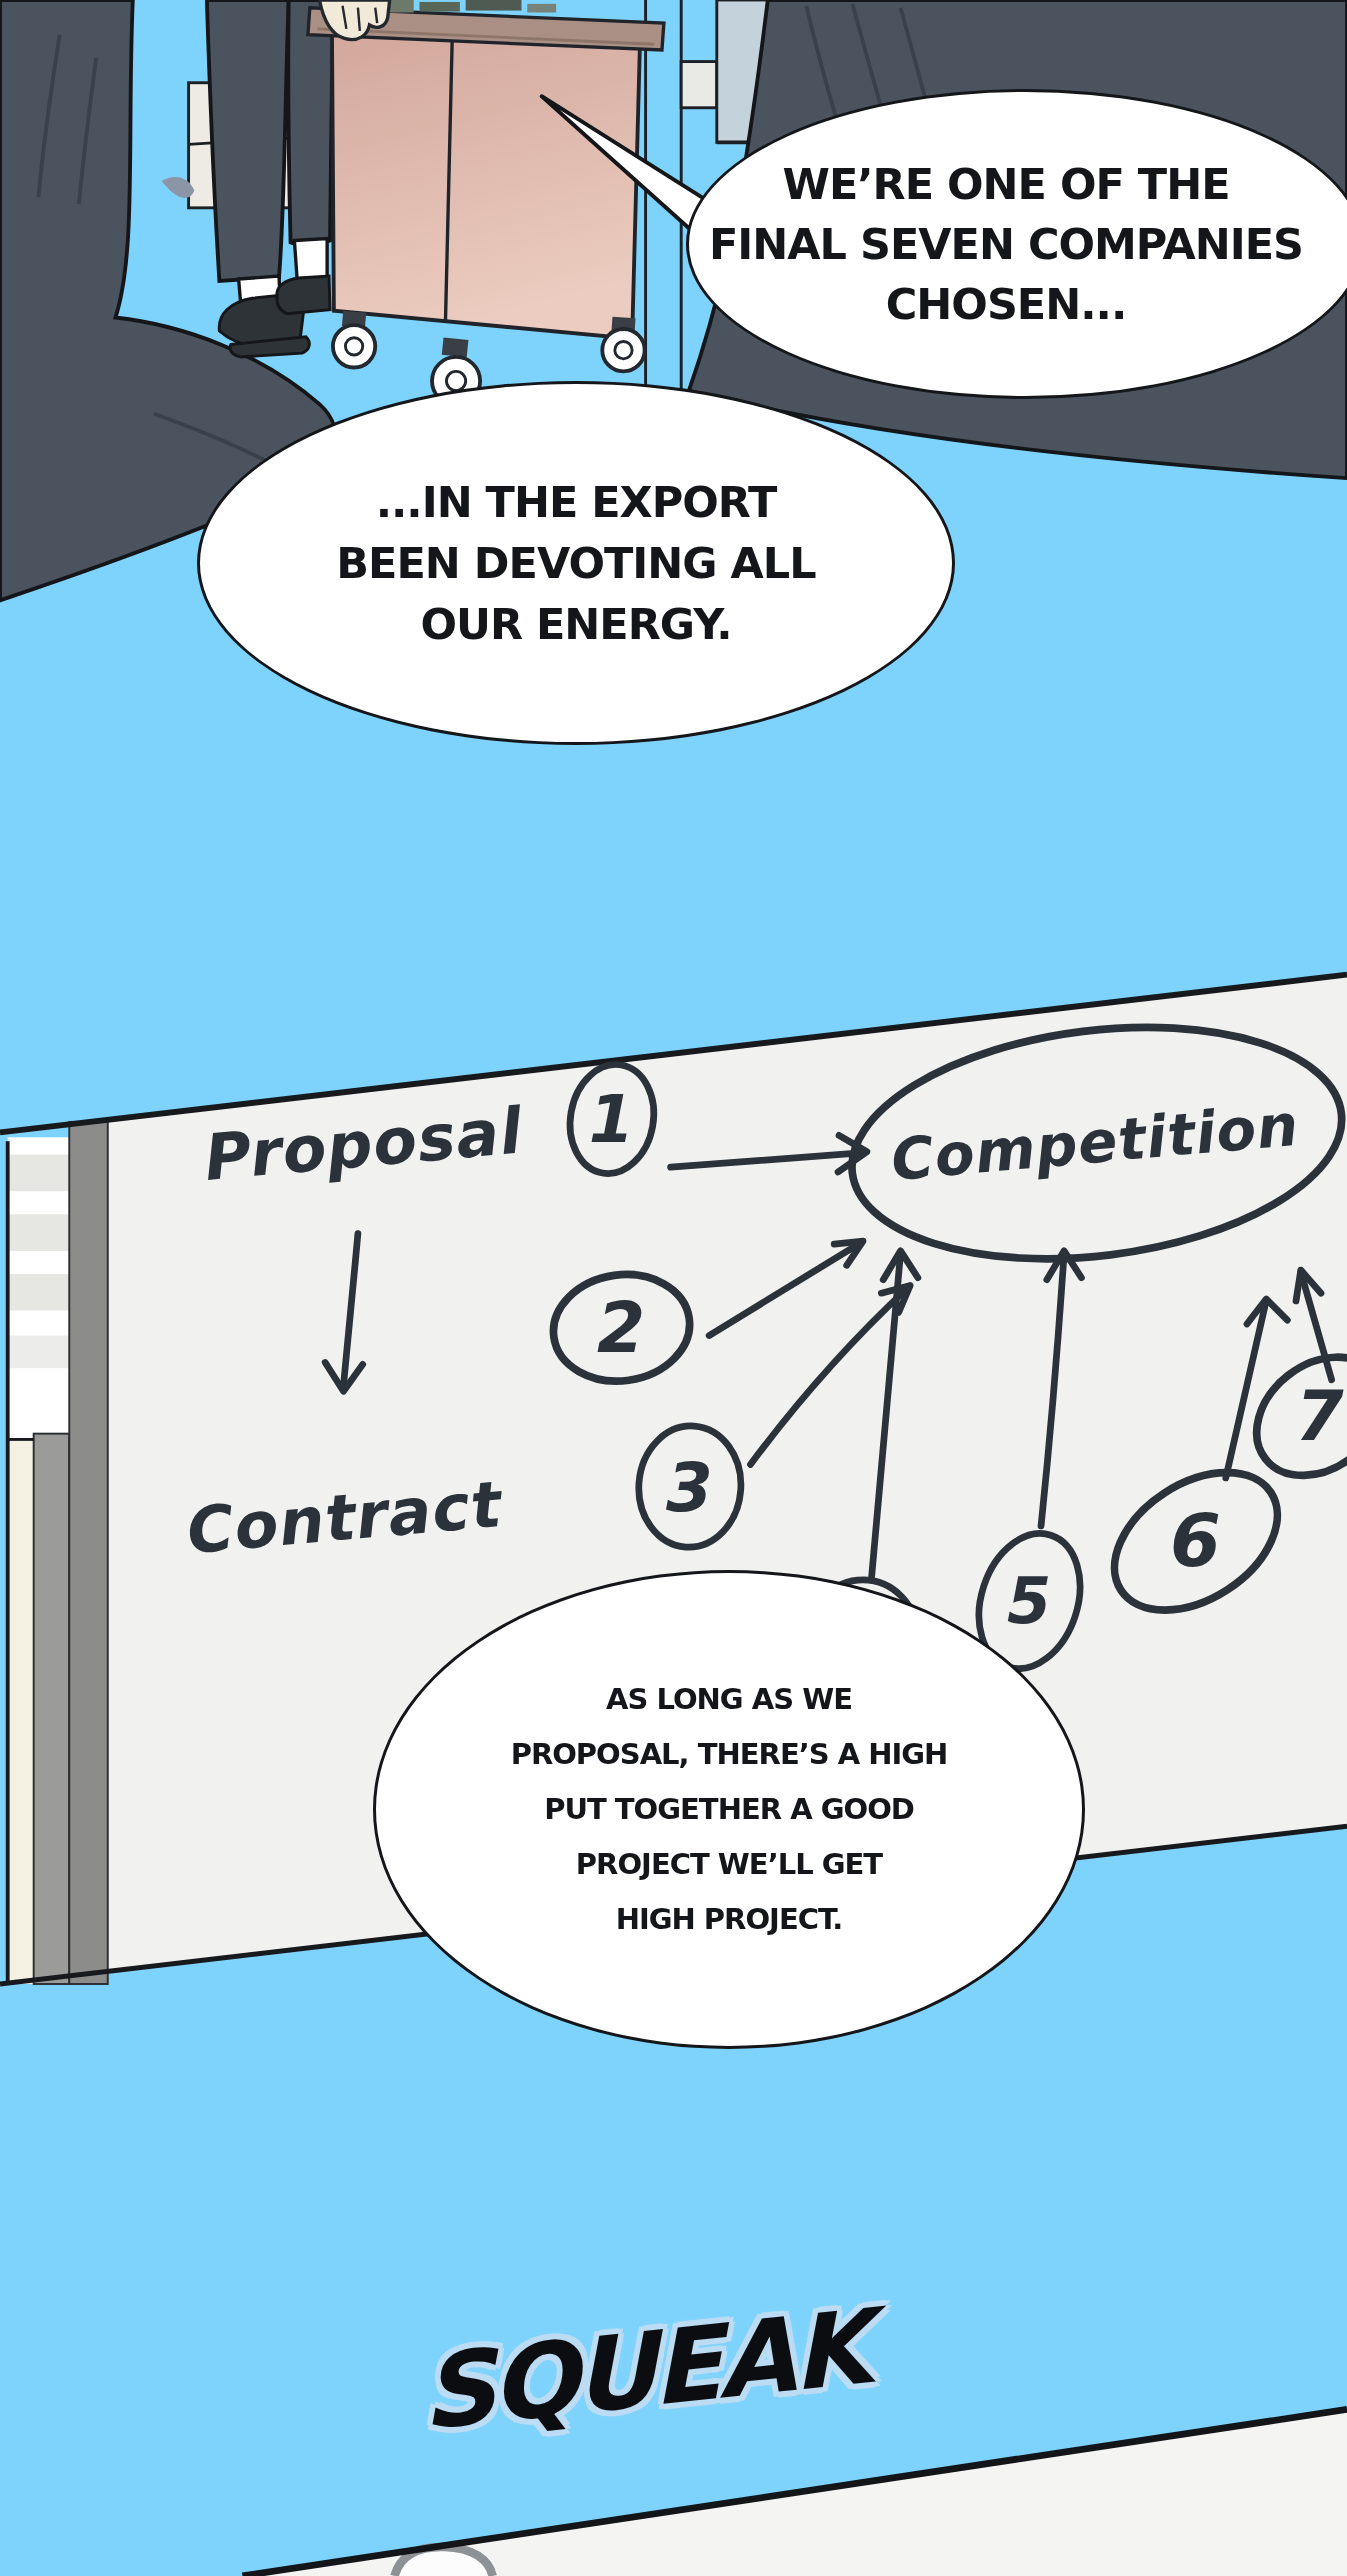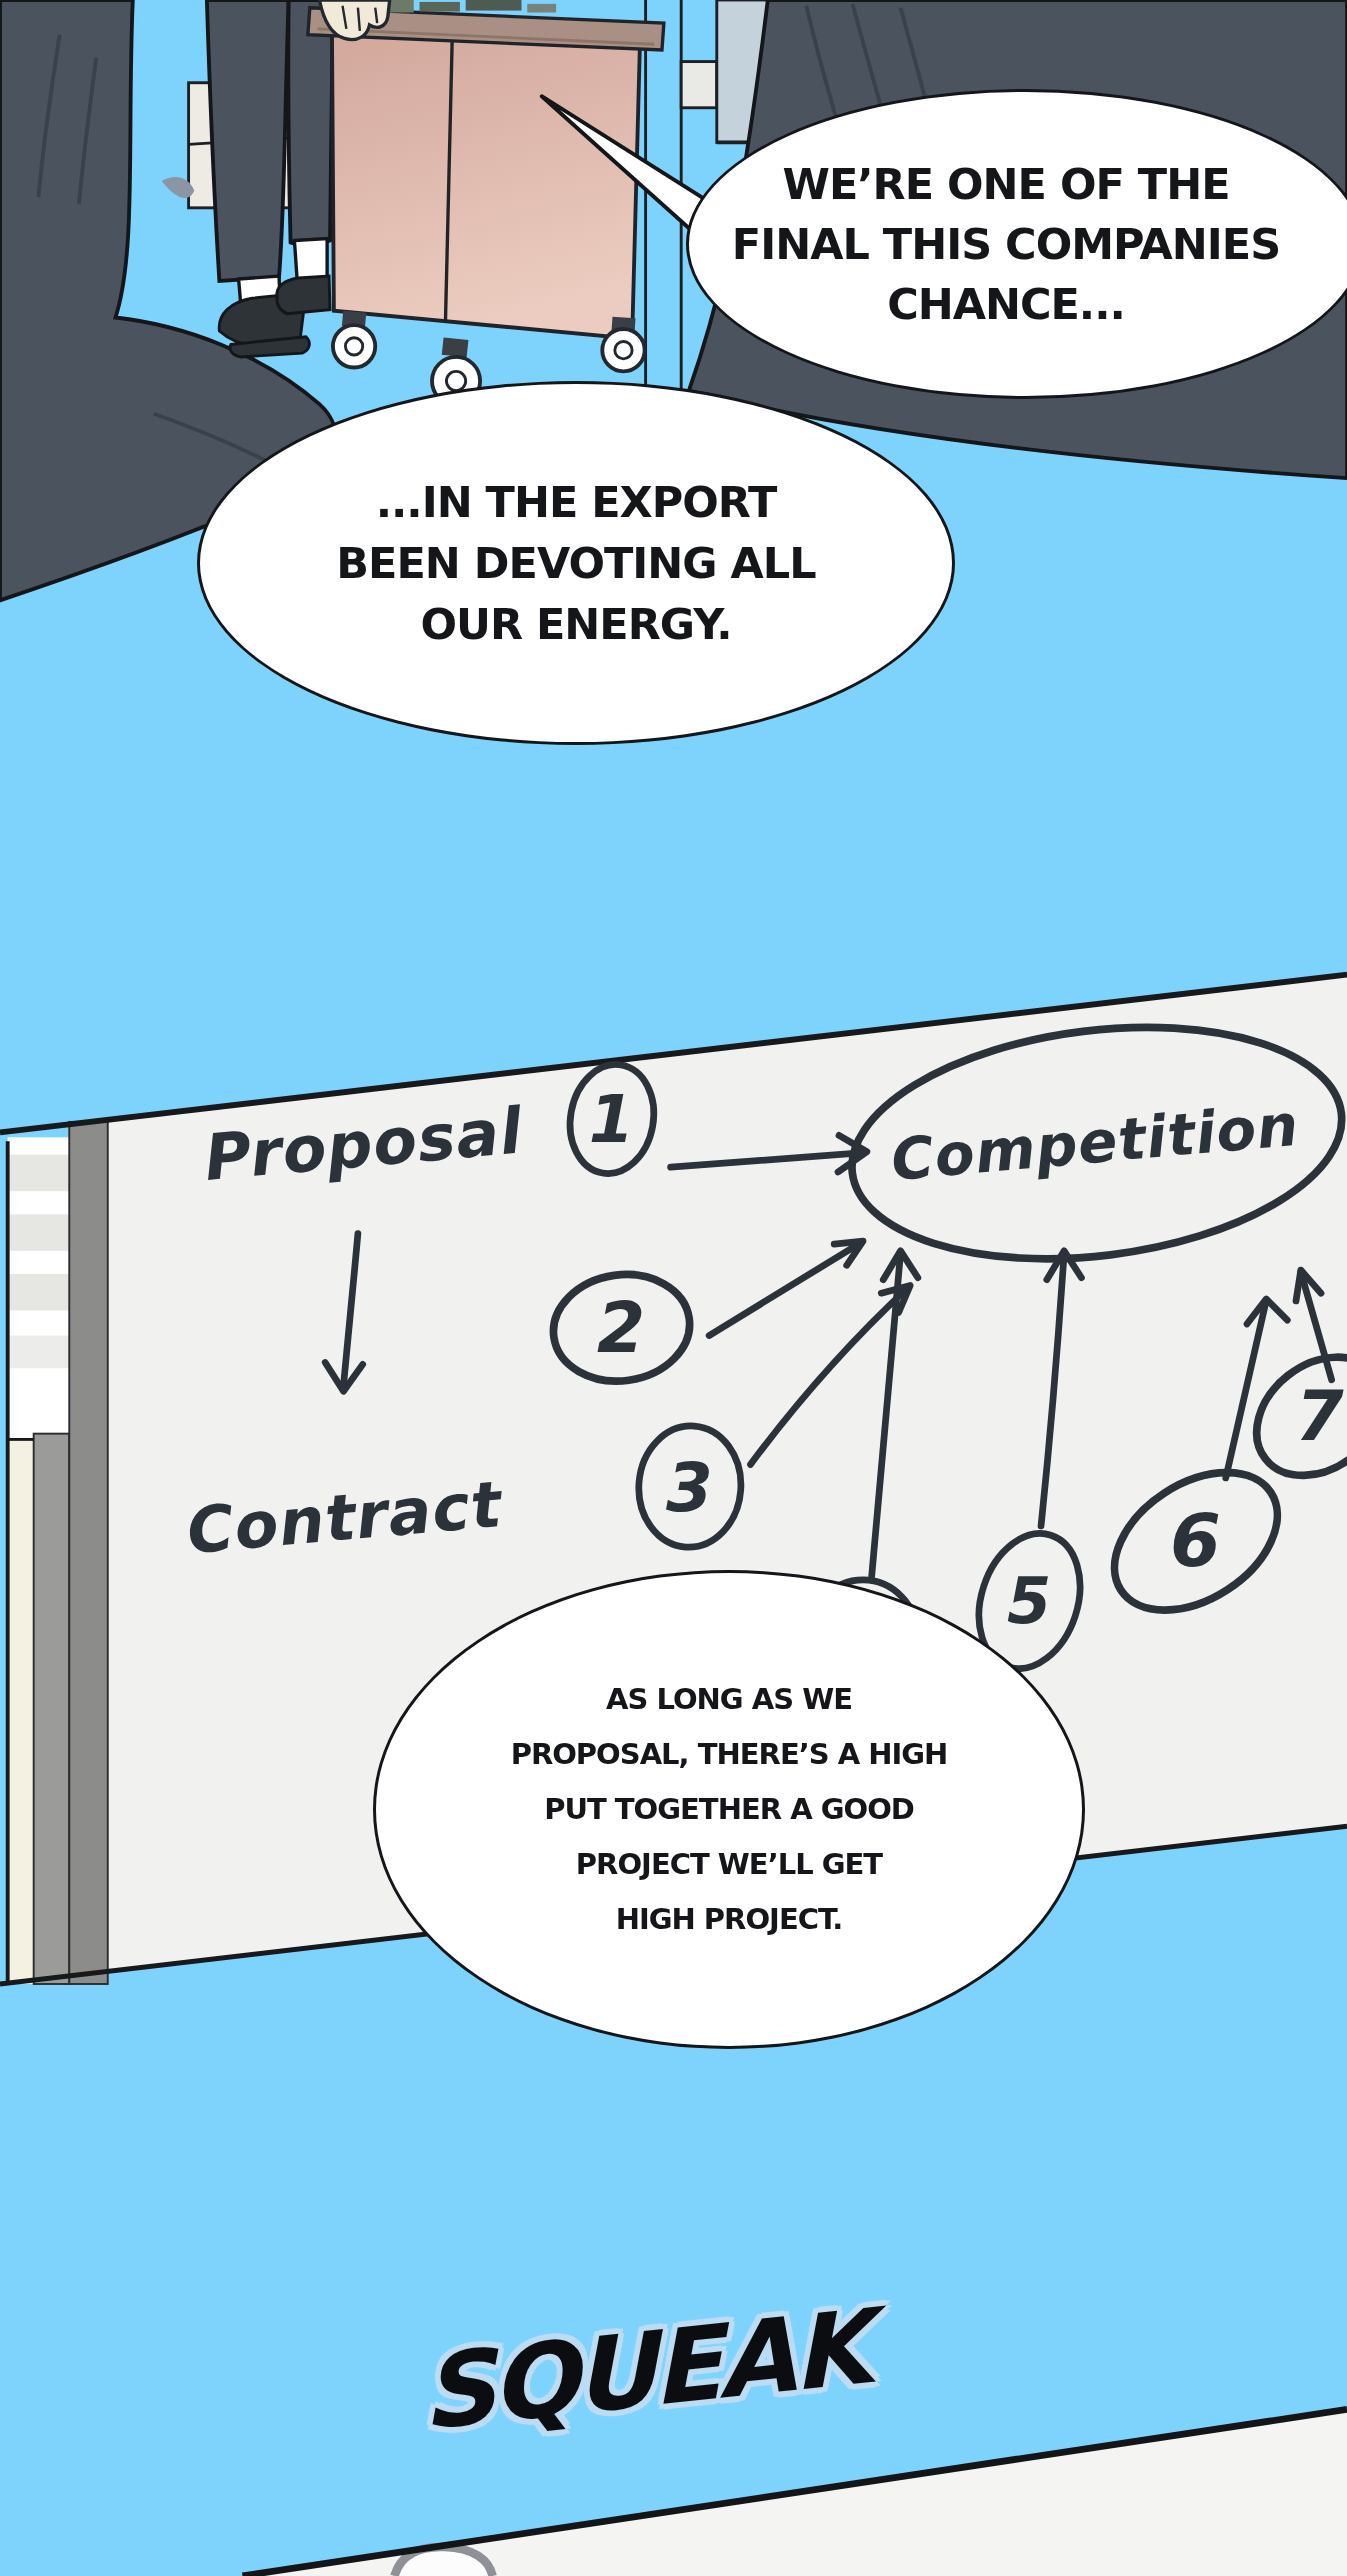--- a/index.html
+++ b/index.html
@@ -119,22 +119,22 @@
         <circle cx="648" cy="364" r="22" fill="#ffffff" stroke="#23272e" stroke-width="4"></circle>
         <circle cx="648" cy="364" r="9" fill="none" stroke="#23272e" stroke-width="3"></circle>
       </g>
     </g>
 
     <path d="M 563,100 L 772,232 L 746,264 Z" fill="#ffffff" stroke="#14161a" stroke-width="4" stroke-linejoin="round"></path>
   </svg>
 
   <div class="bubble" id="b1">
     <div class="bl">WE’RE ONE OF THE</div>
-    <div class="bl">FINAL THIS COMPANIES</div>
-    <div class="bl">CHANCE...</div>
+    <div class="bl">FINAL SEVEN COMPANIES</div>
+    <div class="bl">CHOSEN...</div>
   </div>
 
   <div class="bubble" id="b2">
     <div class="bl">...IN THE EXPORT</div>
     <div class="bl">BEEN DEVOTING ALL</div>
     <div class="bl">OUR ENERGY.</div>
   </div>
 
   <svg style="top:962px" width="1347" height="1078" viewBox="0 0 1400 1120">
 

